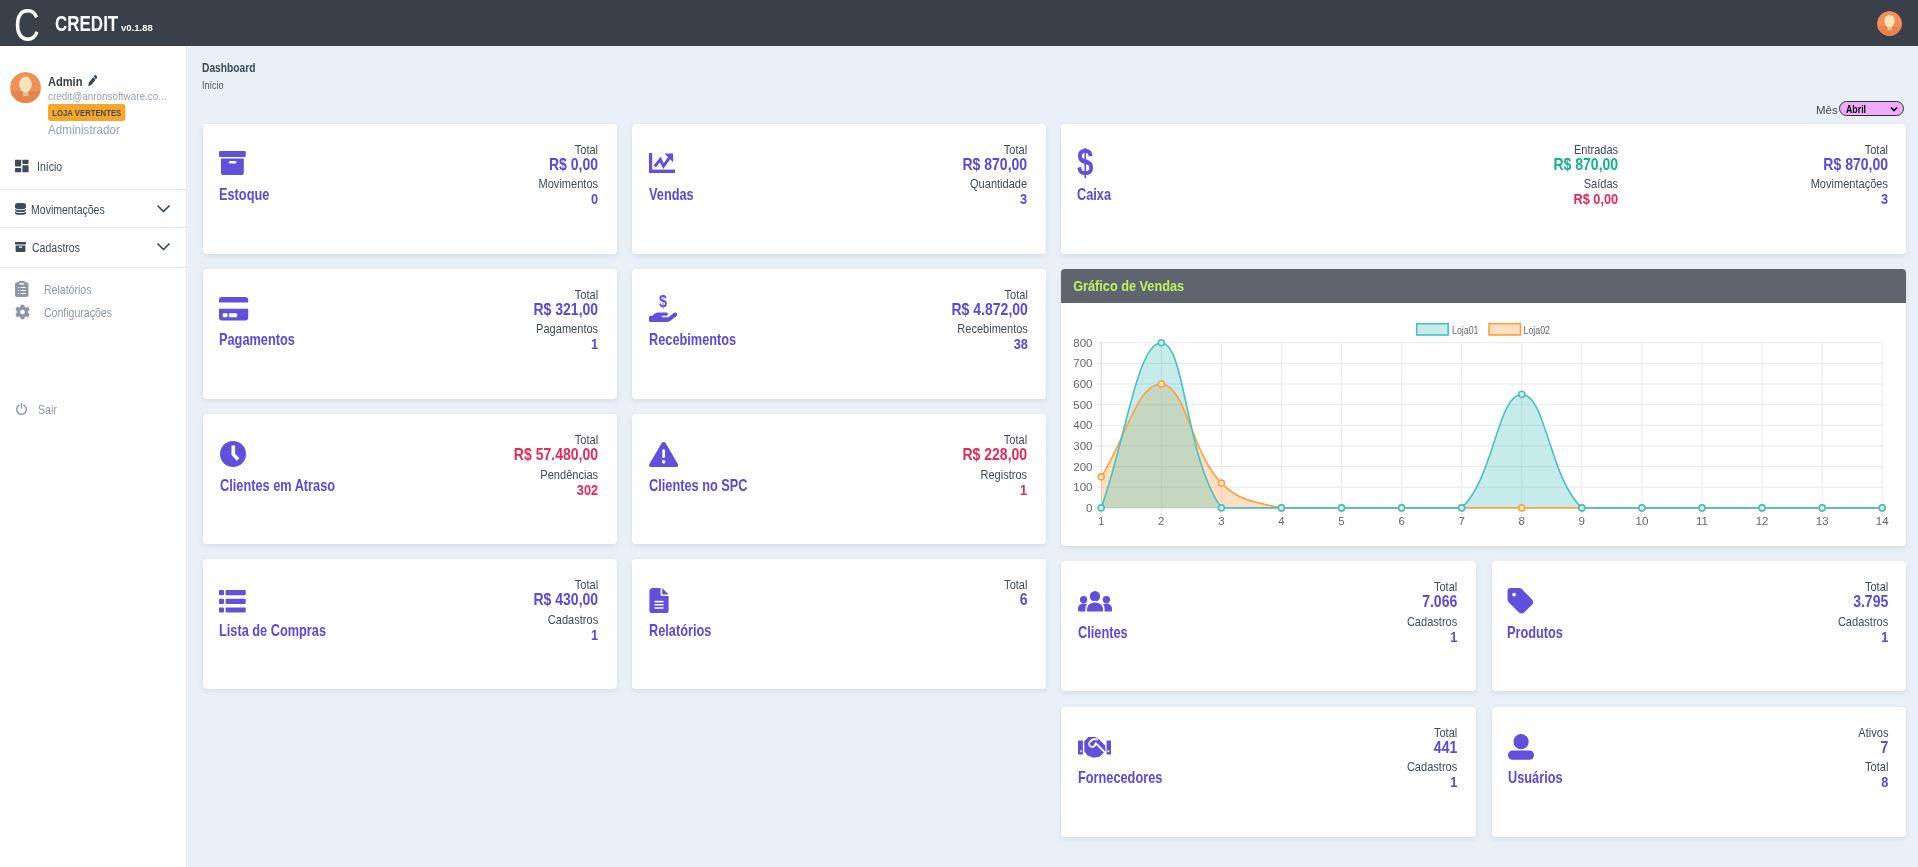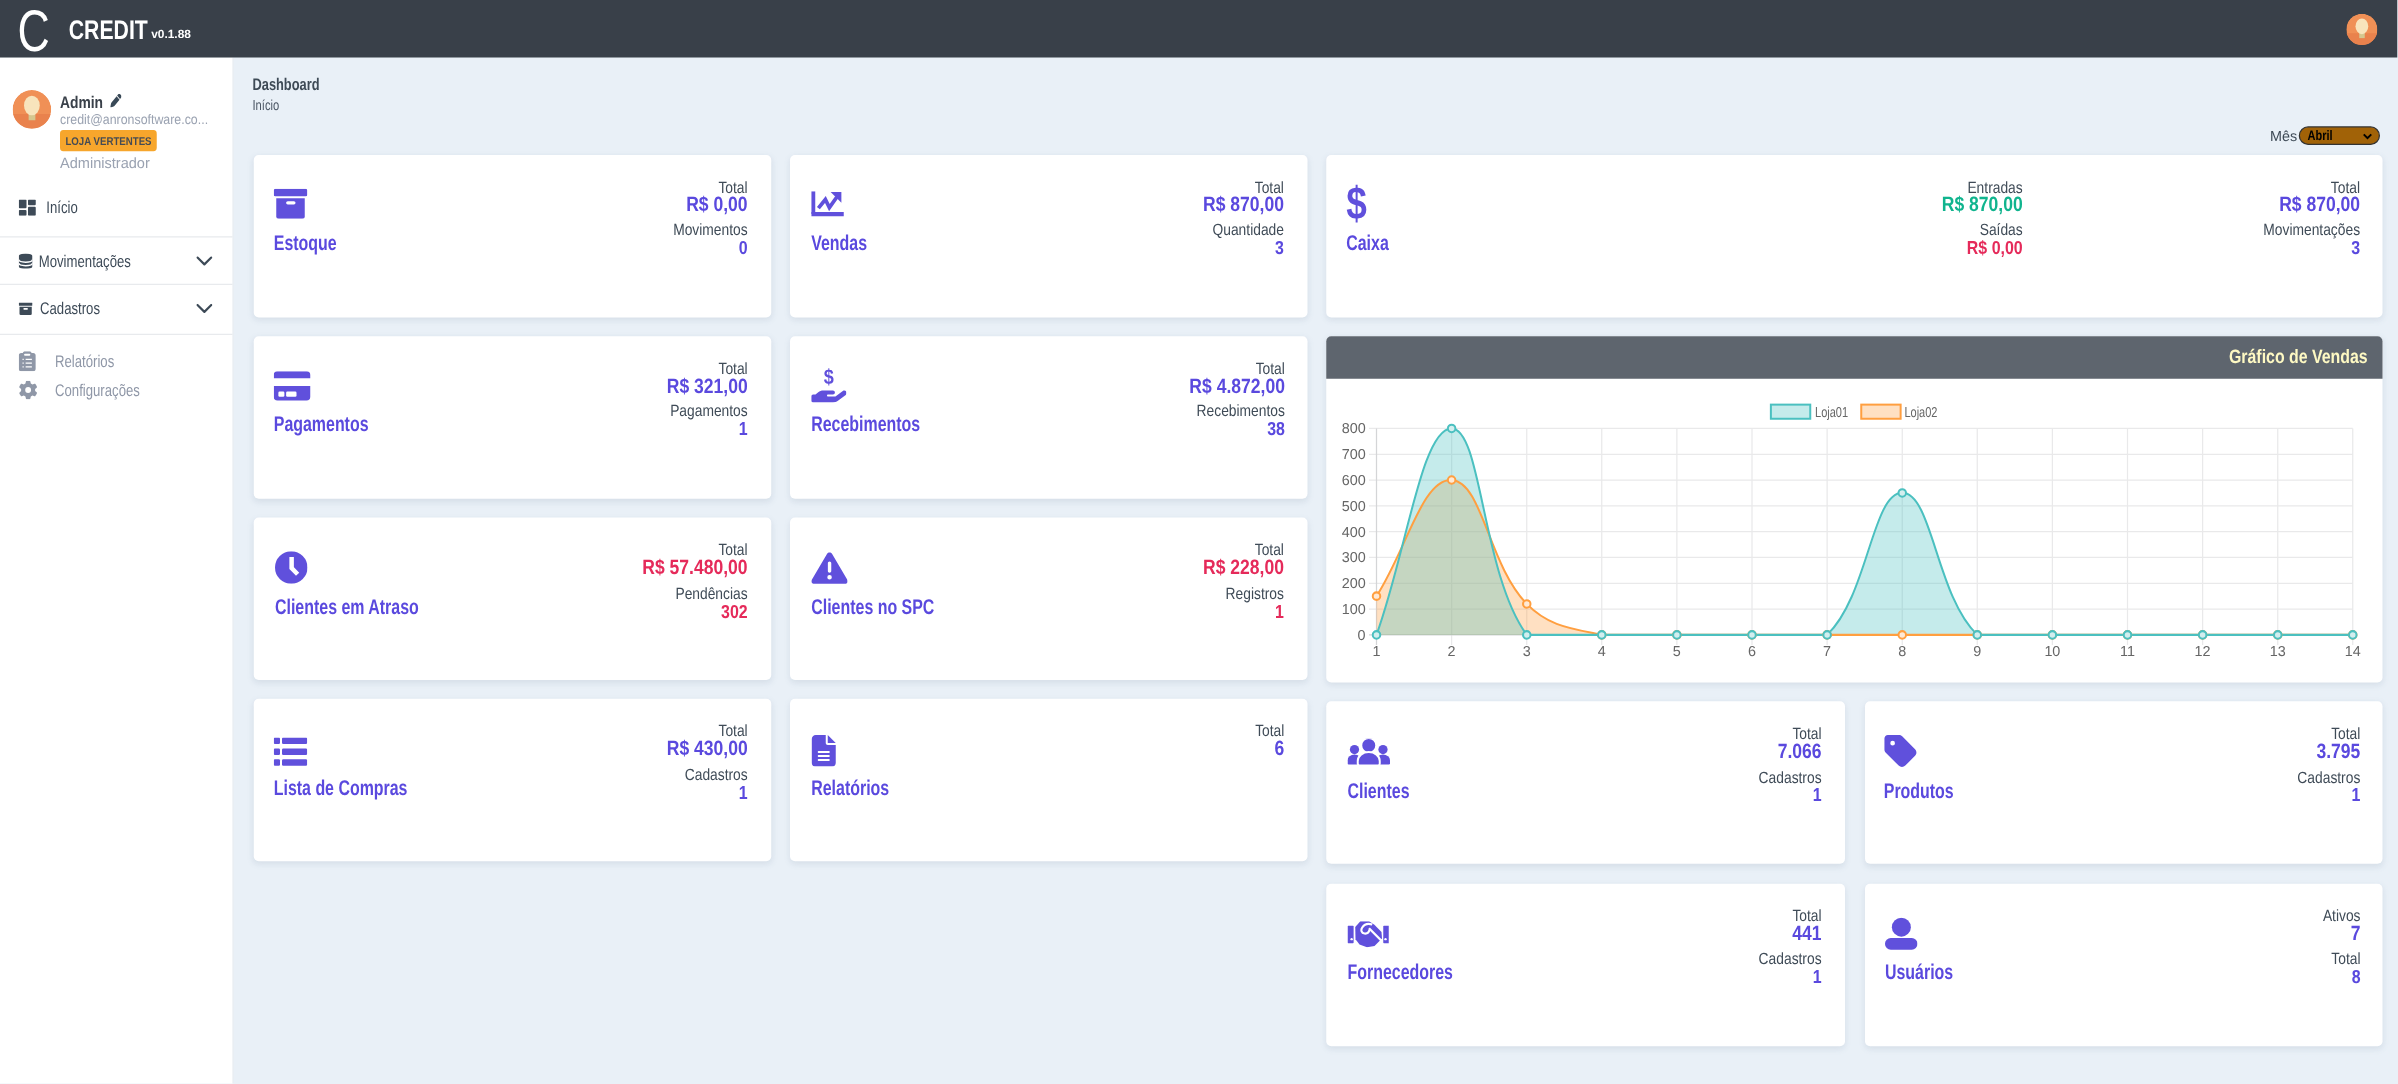--- a/index.html
+++ b/index.html
@@ -20,37 +20,37 @@
 .mi{position:absolute;left:0;width:187px;height:40px}
 .mi .ic{position:absolute;left:15px;top:50%;transform:translateY(-50%)}
 .mi .tx{position:absolute;top:50%;transform:translateY(-50%) scaleX(.78);transform-origin:left center;font-size:13.5px;white-space:nowrap}
 .mi.dark .tx{color:#3d4a57}
 .mi.gray .tx{color:#8f97a7}
 .mi .ch{position:absolute;right:17px;top:50%;transform:translateY(-50%)}
 .hr{position:absolute;left:0;width:186px;height:0;border-top:1px solid #e8eaed}
 .crumb1{position:absolute;left:202px;top:60px;font-size:13.5px;font-weight:700;color:#3e4a56;transform:scaleX(.76);transform-origin:left center}
 .crumb2{position:absolute;left:202px;top:78.5px;font-size:11.5px;color:#4a5563;transform:scaleX(.78);transform-origin:left center}
 .meslbl{position:absolute;left:1816px;top:103.5px;font-size:11.5px;color:#3e4a56}
-.messel{position:absolute;left:1839px;top:101px;width:65px;height:15px;border:1px solid #333;border-radius:8px;background:#a16207}
+.messel{position:absolute;left:1839px;top:101px;width:65px;height:15px;border:1px solid #333;border-radius:8px;background:#f0abfc}
 .messel .t{position:absolute;left:6px;top:1px;font-size:11px;font-weight:700;color:#000;transform:scaleX(.8);transform-origin:left top}
 .messel svg{position:absolute;right:5px;top:3px}
 .card{position:absolute;background:#fff;border-radius:4px;box-shadow:0 2px 5px rgba(90,110,140,.14)}
 .card .ttl{position:absolute;left:18px;top:61.5px;font-size:17px;font-weight:700;color:#5a49de;transform:scaleX(.75);transform-origin:left center;white-space:nowrap}
 .card .icw{position:absolute;left:18px;top:27px}
 .rb{position:absolute;right:18px;top:19px;text-align:right;transform:scaleX(.85);transform-origin:right top}
 .rb .l{font-size:13px;color:#3f4b57;line-height:14px}
 .rb .v1{font-size:16.5px;font-weight:700;line-height:18px;margin-top:-1.8px;margin-bottom:4.3px}
 .rb .v2{font-size:15px;font-weight:700;line-height:16px}
 .pu{color:#5a49de}.re{color:#e52a5a}.gr{color:#10b48e}
 .mb{position:absolute;right:288px;top:19px;text-align:right;transform:scaleX(.85);transform-origin:right top}
 .mb .l{font-size:13px;color:#3f4b57;line-height:14px}
 .mb .v1{font-size:16.5px;font-weight:700;line-height:18px;margin-top:-1.8px;margin-bottom:4.3px}
 .mb .v2{font-size:15px;font-weight:700;line-height:16px}
 .chartcard{position:absolute;left:1060.8px;top:269.4px;width:845.5px;height:276.2px;background:#fff;border-radius:4px;box-shadow:0 2px 5px rgba(90,110,140,.14)}
-.charthead{position:absolute;left:0;top:0;width:100%;height:33.2px;background:#5e656e;border-radius:4px 4px 0 0;color:#fef9c3;font-size:15.5px;font-weight:700;text-align:right;line-height:33px}.charthead span{display:inline-block;transform:scaleX(.82)}
+.charthead{position:absolute;left:0;top:0;width:100%;height:33.2px;background:#5e656e;border-radius:4px 4px 0 0;color:#bef264;font-size:15.5px;font-weight:700;text-align:left;line-height:33px}.charthead span{display:inline-block;transform:scaleX(.82)}
 </style>
 </head>
 <body>
 <div class="topbar">
  <div class="logoC">C</div>
  <div class="logoTxt">CREDIT</div>
  <div class="logoVer">v0.1.88</div>
  <div class="avatarTop"><svg width="25" height="25" viewBox="0 0 25 25">
         <circle cx="12.5" cy="12.5" r="12.5" fill="#f09056"></circle>
         <path d="M0 15.5 h25 v9.5 h-25 z" fill="#e9824d"></path>
@@ -115,20 +115,29 @@
   <svg class="ic" width="13.5" height="16" viewBox="0 0 135 160">
         <path fill="#8f97a7" d="M50 0c-8 0-15 5-17.5 13H20a20 20 0 0 0-20 20v107a20 20 0 0 0 20 20h95a20 20 0 0 0 20-20V33a20 20 0 0 0-20-20h-12.5C100 5 93 0 85 0zm0 20h35a7.5 7.5 0 0 1 0 15H50a7.5 7.5 0 0 1 0-15zM30 60h10v10H30zm25 0h50v10H55zM30 90h10v10H30zm25 0h50v10H55zm-25 30h10v10H30zm25 0h50v10H55z"></path>
       </svg>
   <div class="tx" style="left:43.5px">Relatórios</div>
  </div>
  <div class="mi gray" style="top:246px">
   <svg class="ic" width="15" height="15" viewBox="0 0 512 512">
         <path fill="#8f97a7" d="M495.9 166.6c3.2 8.7 .5 18.4-6.4 24.6l-43.3 39.4c1.1 8.3 1.7 16.8 1.7 25.4s-.6 17.1-1.7 25.4l43.3 39.4c6.9 6.2 9.6 15.9 6.4 24.6c-4.4 11.9-9.7 23.3-15.8 34.3l-4.7 8.1c-6.6 11-14 21.4-22.1 31.2c-5.9 7.2-15.7 9.6-24.5 6.8l-55.7-17.7c-13.4 10.3-28.2 18.9-44 25.4l-12.5 57.1c-2 9.1-9 16.3-18.2 17.8c-13.8 2.3-28 3.5-42.5 3.5s-28.7-1.2-42.5-3.5c-9.2-1.5-16.2-8.7-18.2-17.8l-12.5-57.1c-15.8-6.5-30.6-15.1-44-25.4L83.1 425.9c-8.8 2.8-18.6 .3-24.5-6.8c-8.1-9.8-15.5-20.2-22.1-31.2l-4.7-8.1c-6.1-11-11.4-22.4-15.8-34.3c-3.2-8.7-.5-18.4 6.4-24.6l43.3-39.4C64.6 273.1 64 264.6 64 256s.6-17.1 1.7-25.4L22.4 191.2c-6.9-6.2-9.6-15.9-6.4-24.6c4.4-11.9 9.7-23.3 15.8-34.3l4.7-8.1c6.6-11 14-21.4 22.1-31.2c5.9-7.2 15.7-9.6 24.5-6.8l55.7 17.7c13.4-10.3 28.2-18.9 44-25.4l12.5-57.1c2-9.1 9-16.3 18.2-17.8C227.3 1.2 241.5 0 256 0s28.7 1.2 42.5 3.5c9.2 1.5 16.2 8.7 18.2 17.8l12.5 57.1c15.8 6.5 30.6 15.1 44 25.4l55.7-17.7c8.8-2.8 18.6-.3 24.5 6.8c8.1 9.8 15.5 20.2 22.1 31.2l4.7 8.1c6.1 11 11.4 22.4 15.8 34.3zM256 336a80 80 0 1 0 0-160 80 80 0 1 0 0 160z"></path>
       </svg>
   <div class="tx" style="left:43.5px">Configurações</div>
+ </div>
+ <div class="mi gray" style="top:342.5px">
+  <svg class="ic" width="13" height="13" viewBox="0 0 16 16">
+        <g stroke="#8f97a7" stroke-width="1.7" fill="none" stroke-linecap="round">
+          <path d="M5.2 3.2a6 6 0 1 0 5.6 0"></path>
+          <path d="M8 1.2v5.5"></path>
+        </g>
+      </svg>
+  <div class="tx" style="left:37.5px">Sair</div>
  </div>
 </div>
 <div class="crumb1">Dashboard</div>
 <div class="crumb2">Início</div>
 <div class="meslbl">Mês</div>
 <div class="messel">
     <div class="t">Abril</div>
     <svg width="8" height="8" viewBox="0 0 16 16">
       <path d="M2 5 l6 6 6-6" fill="none" stroke="#000" stroke-width="3.2"></path>
     </svg>

